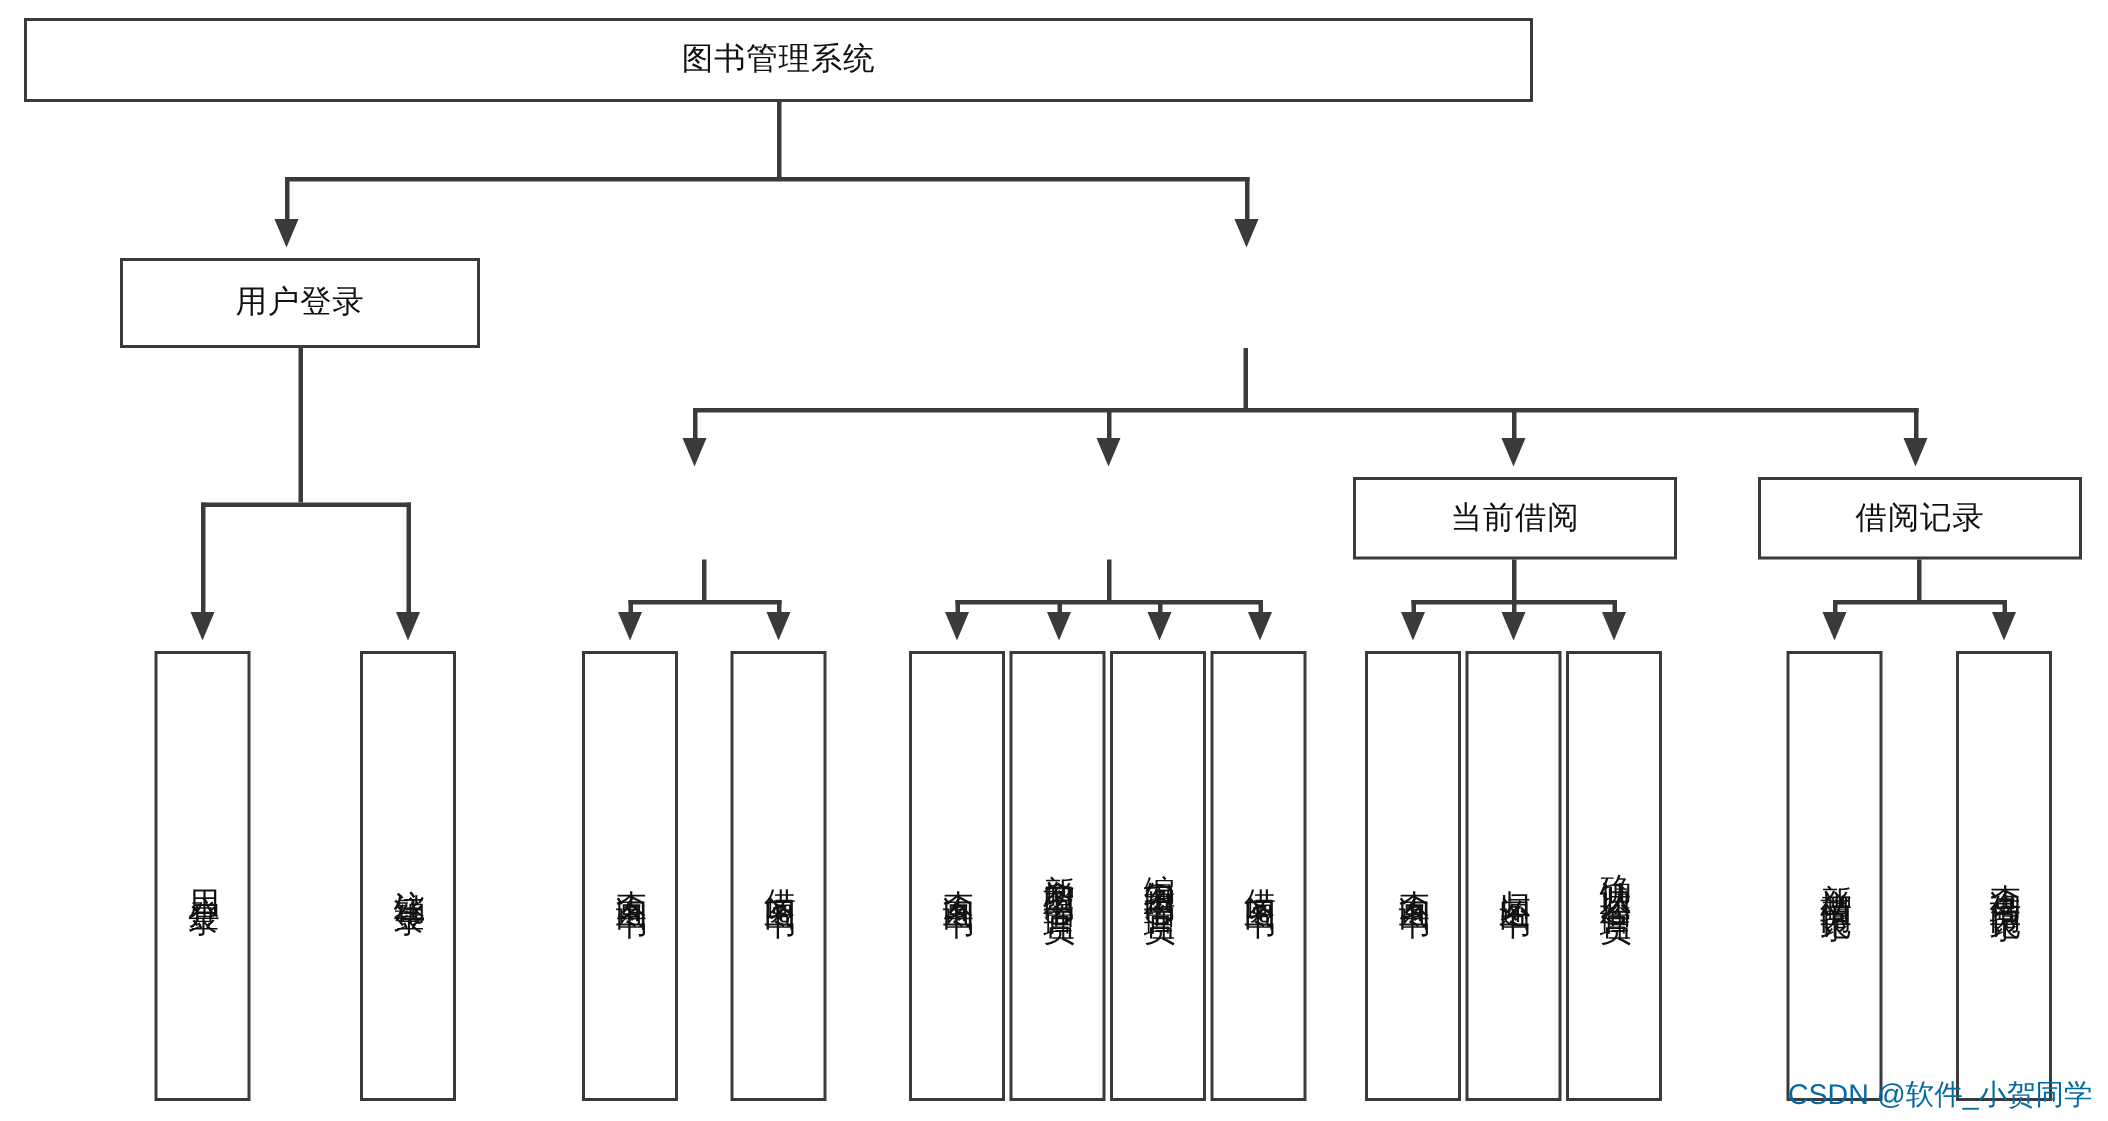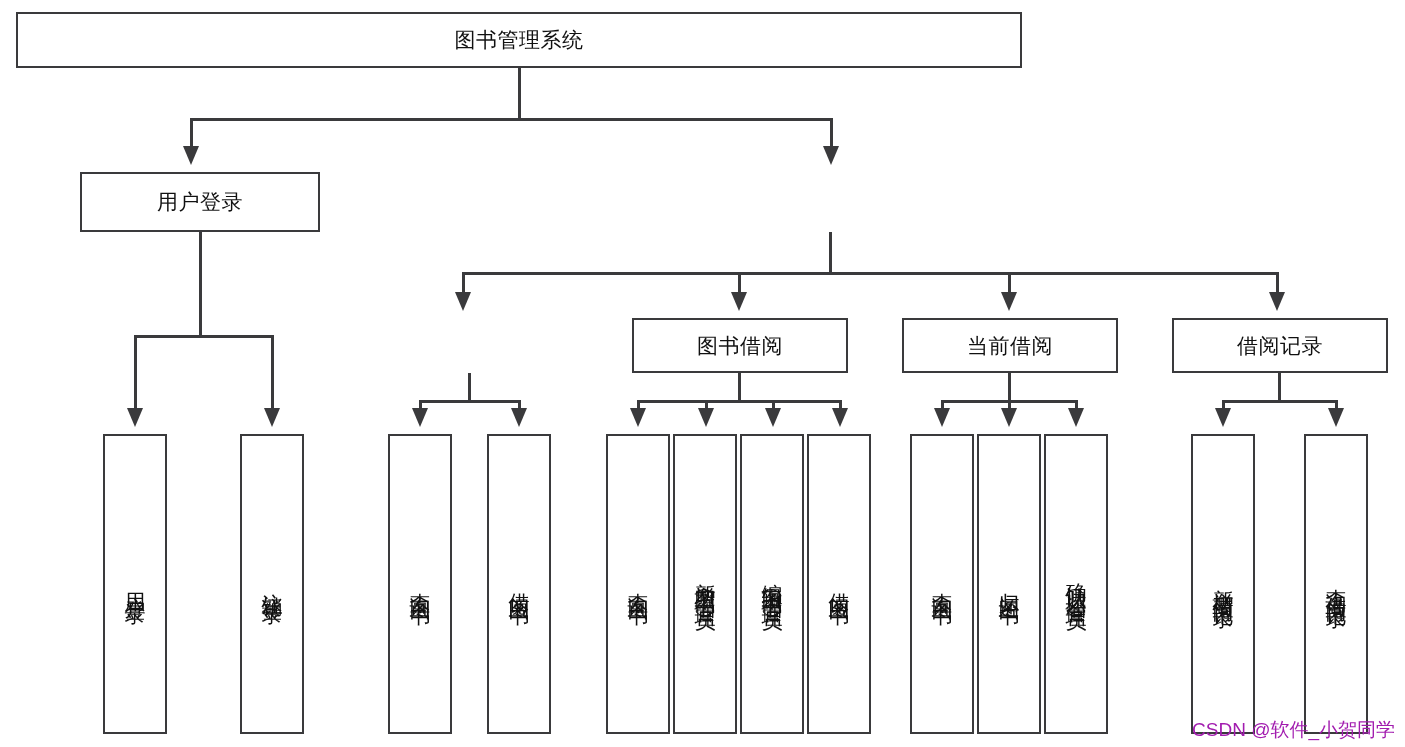--- a/index.html
+++ b/index.html
@@ -62,21 +62,21 @@
     border-right: 8px solid transparent;
     border-top: 19px solid #3a3a3c;
   }
 
   
   #watermark {
     position: absolute;
     right: 10px;
     bottom: 4px;
     font-size: 19px;
-    color: #a21caf;
+    color: #0369a1;
     white-space: nowrap;
     font-family: "Liberation Sans", "DejaVu Sans", sans-serif;
   }
 </style>
 </head>
 <body>
 
 <div id="canvas">
 
   <div class="node h" style="left:16px; top:12px; width:1006px; height:56px;">
@@ -107,23 +107,20 @@
   <div class="ln h" style="left:462px; top:272px; width:817px; height:3px;"></div>
   <div class="ln v" style="left:462px; top:272px; width:3px; height:22px;"></div>
   <div class="arrow" style="left:455px; top:292px;"></div>
   <div class="ln v" style="left:738px; top:272px; width:3px; height:22px;"></div>
   <div class="arrow" style="left:731px; top:292px;"></div>
   <div class="ln v" style="left:1008px; top:272px; width:3px; height:22px;"></div>
   <div class="arrow" style="left:1001px; top:292px;"></div>
   <div class="ln v" style="left:1276px; top:272px; width:3px; height:22px;"></div>
   <div class="arrow" style="left:1269px; top:292px;"></div>
 
-  <div class="node h" style="left:632px; top:318px; width:216px; height:55px;">
-    <span>图书借阅</span>
-  </div>
   <div class="node h" style="left:1172px; top:318px; width:216px; height:55px;">
     <span>借阅记录</span>
   </div>
   <div class="node h" style="left:902px; top:318px; width:216px; height:55px;">
     <span>当前借阅</span>
   </div>
 
   <div class="ln v" style="left:468px; top:373px; width:3px; height:27px;"></div>
   <div class="ln h" style="left:419px; top:400px; width:102px; height:3px;"></div>
   <div class="ln v" style="left:419px; top:400px; width:3px; height:10px;"></div>

